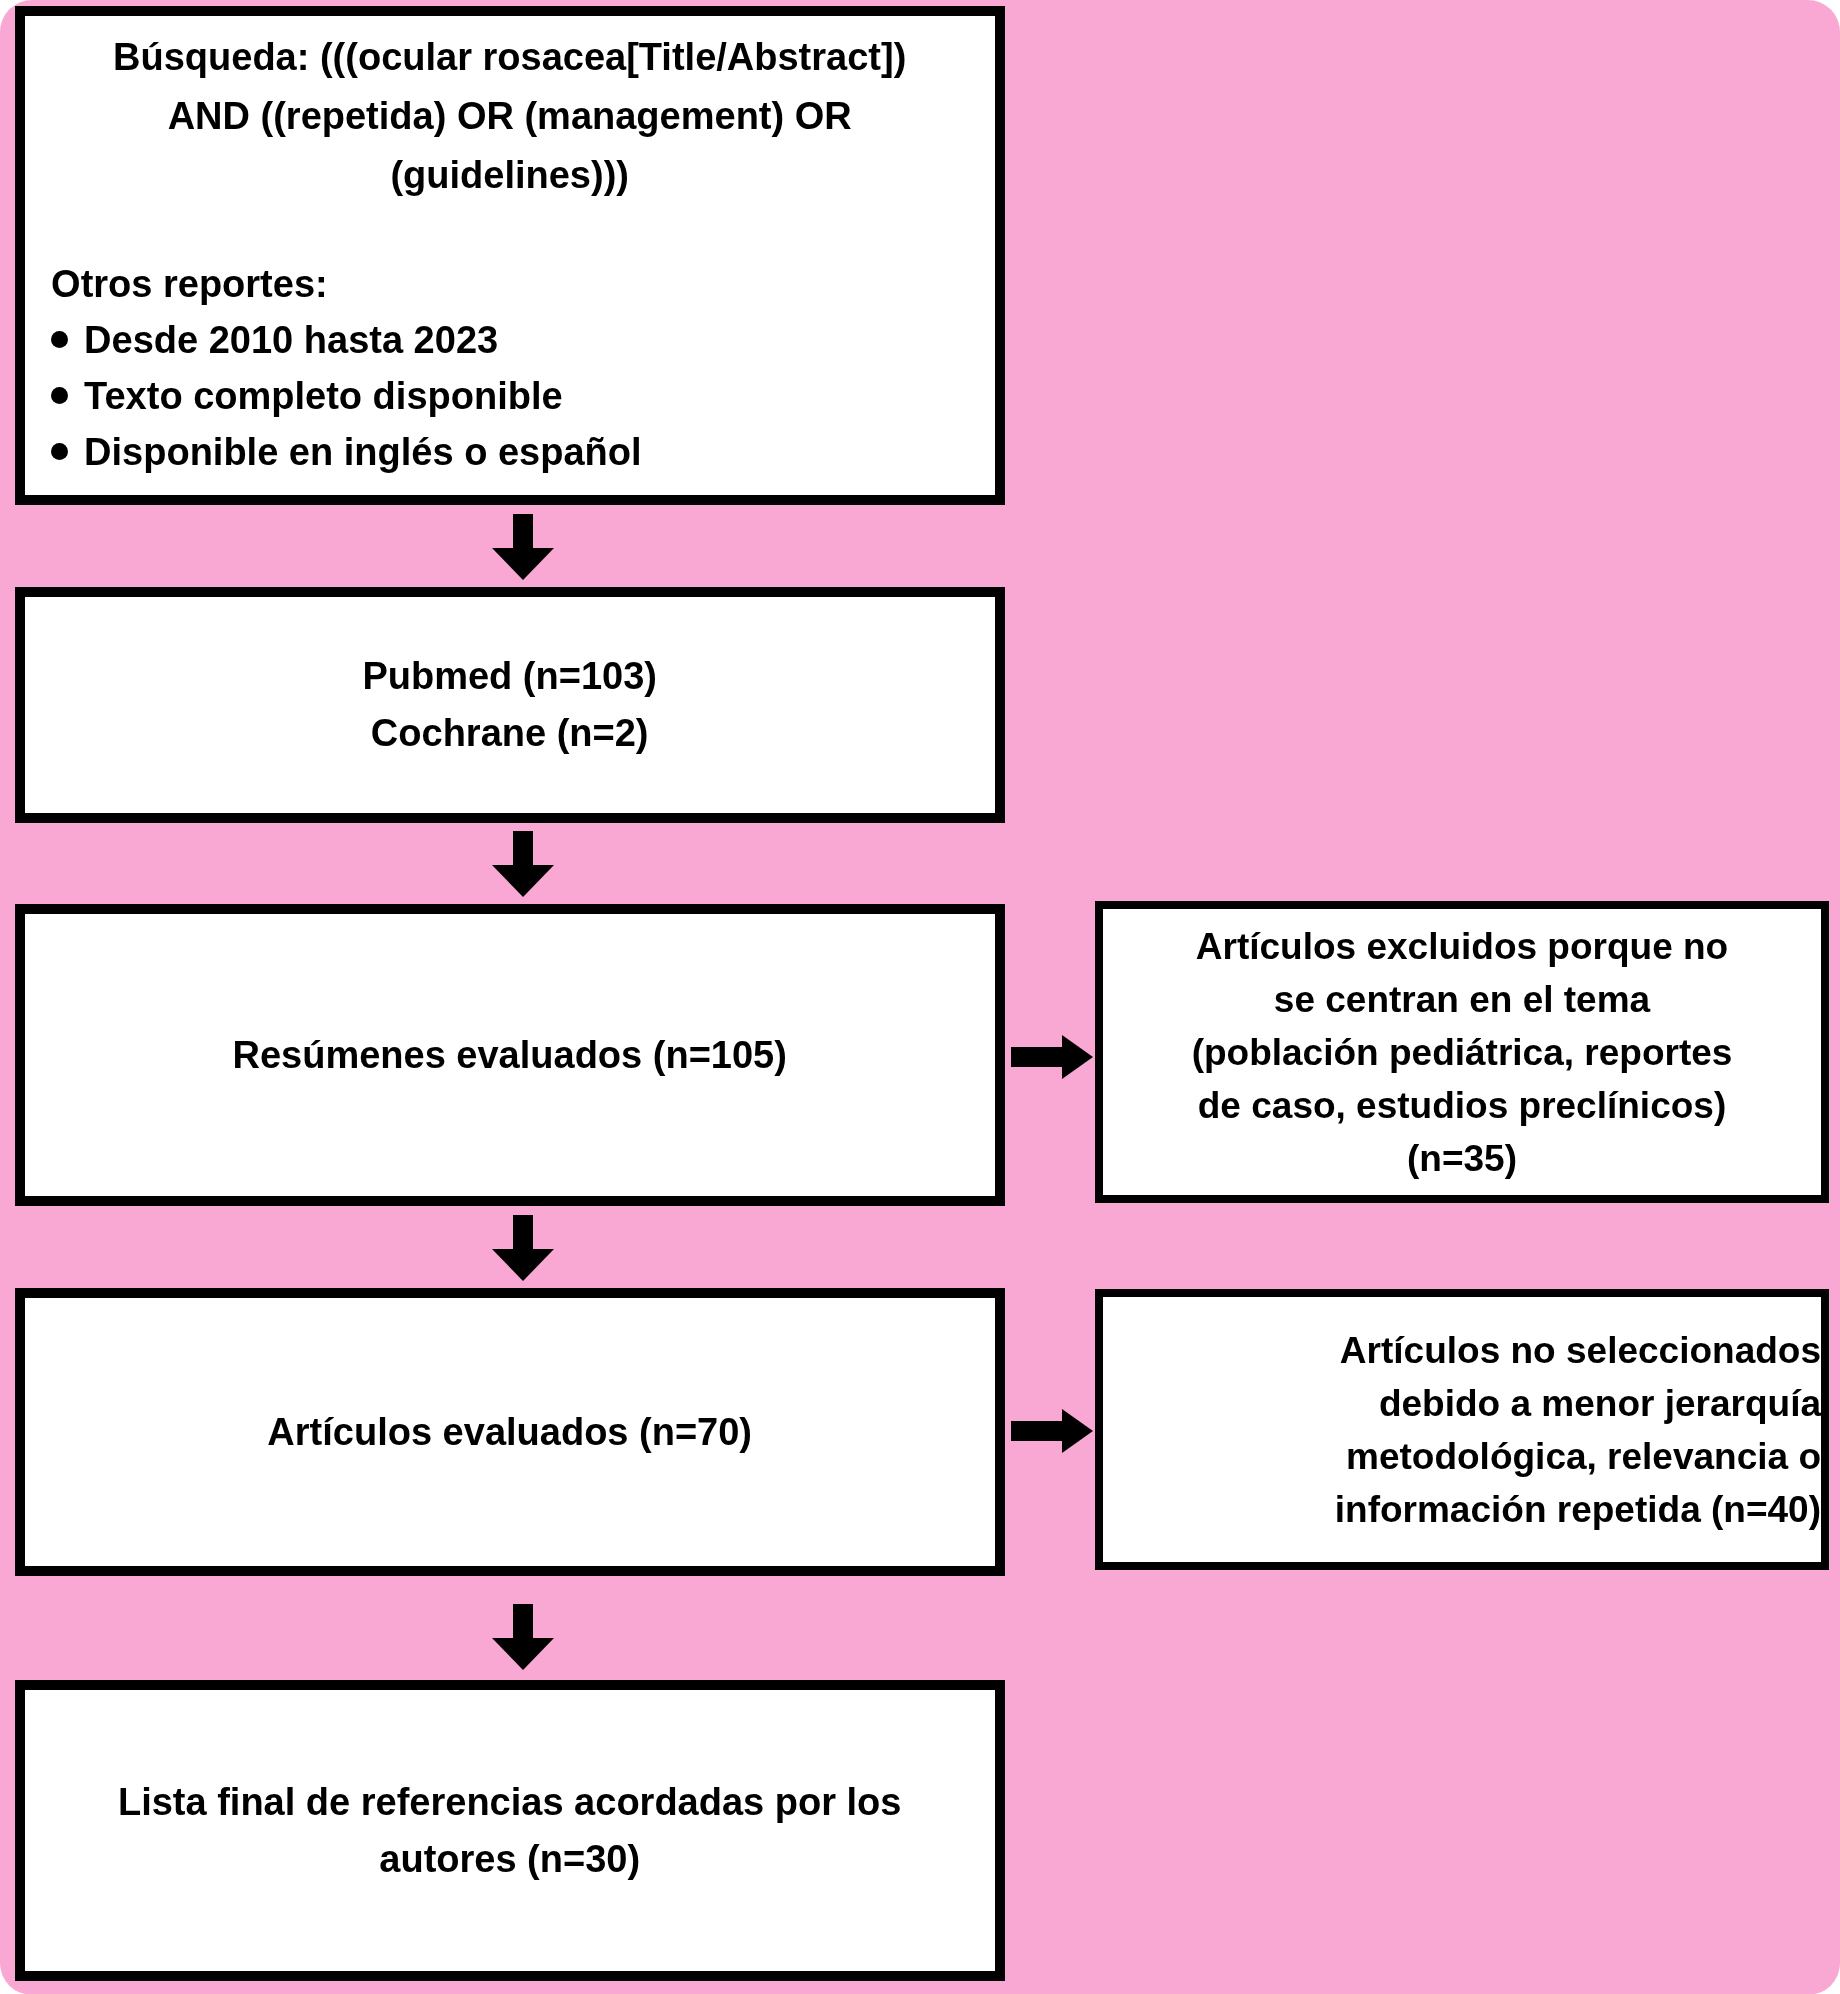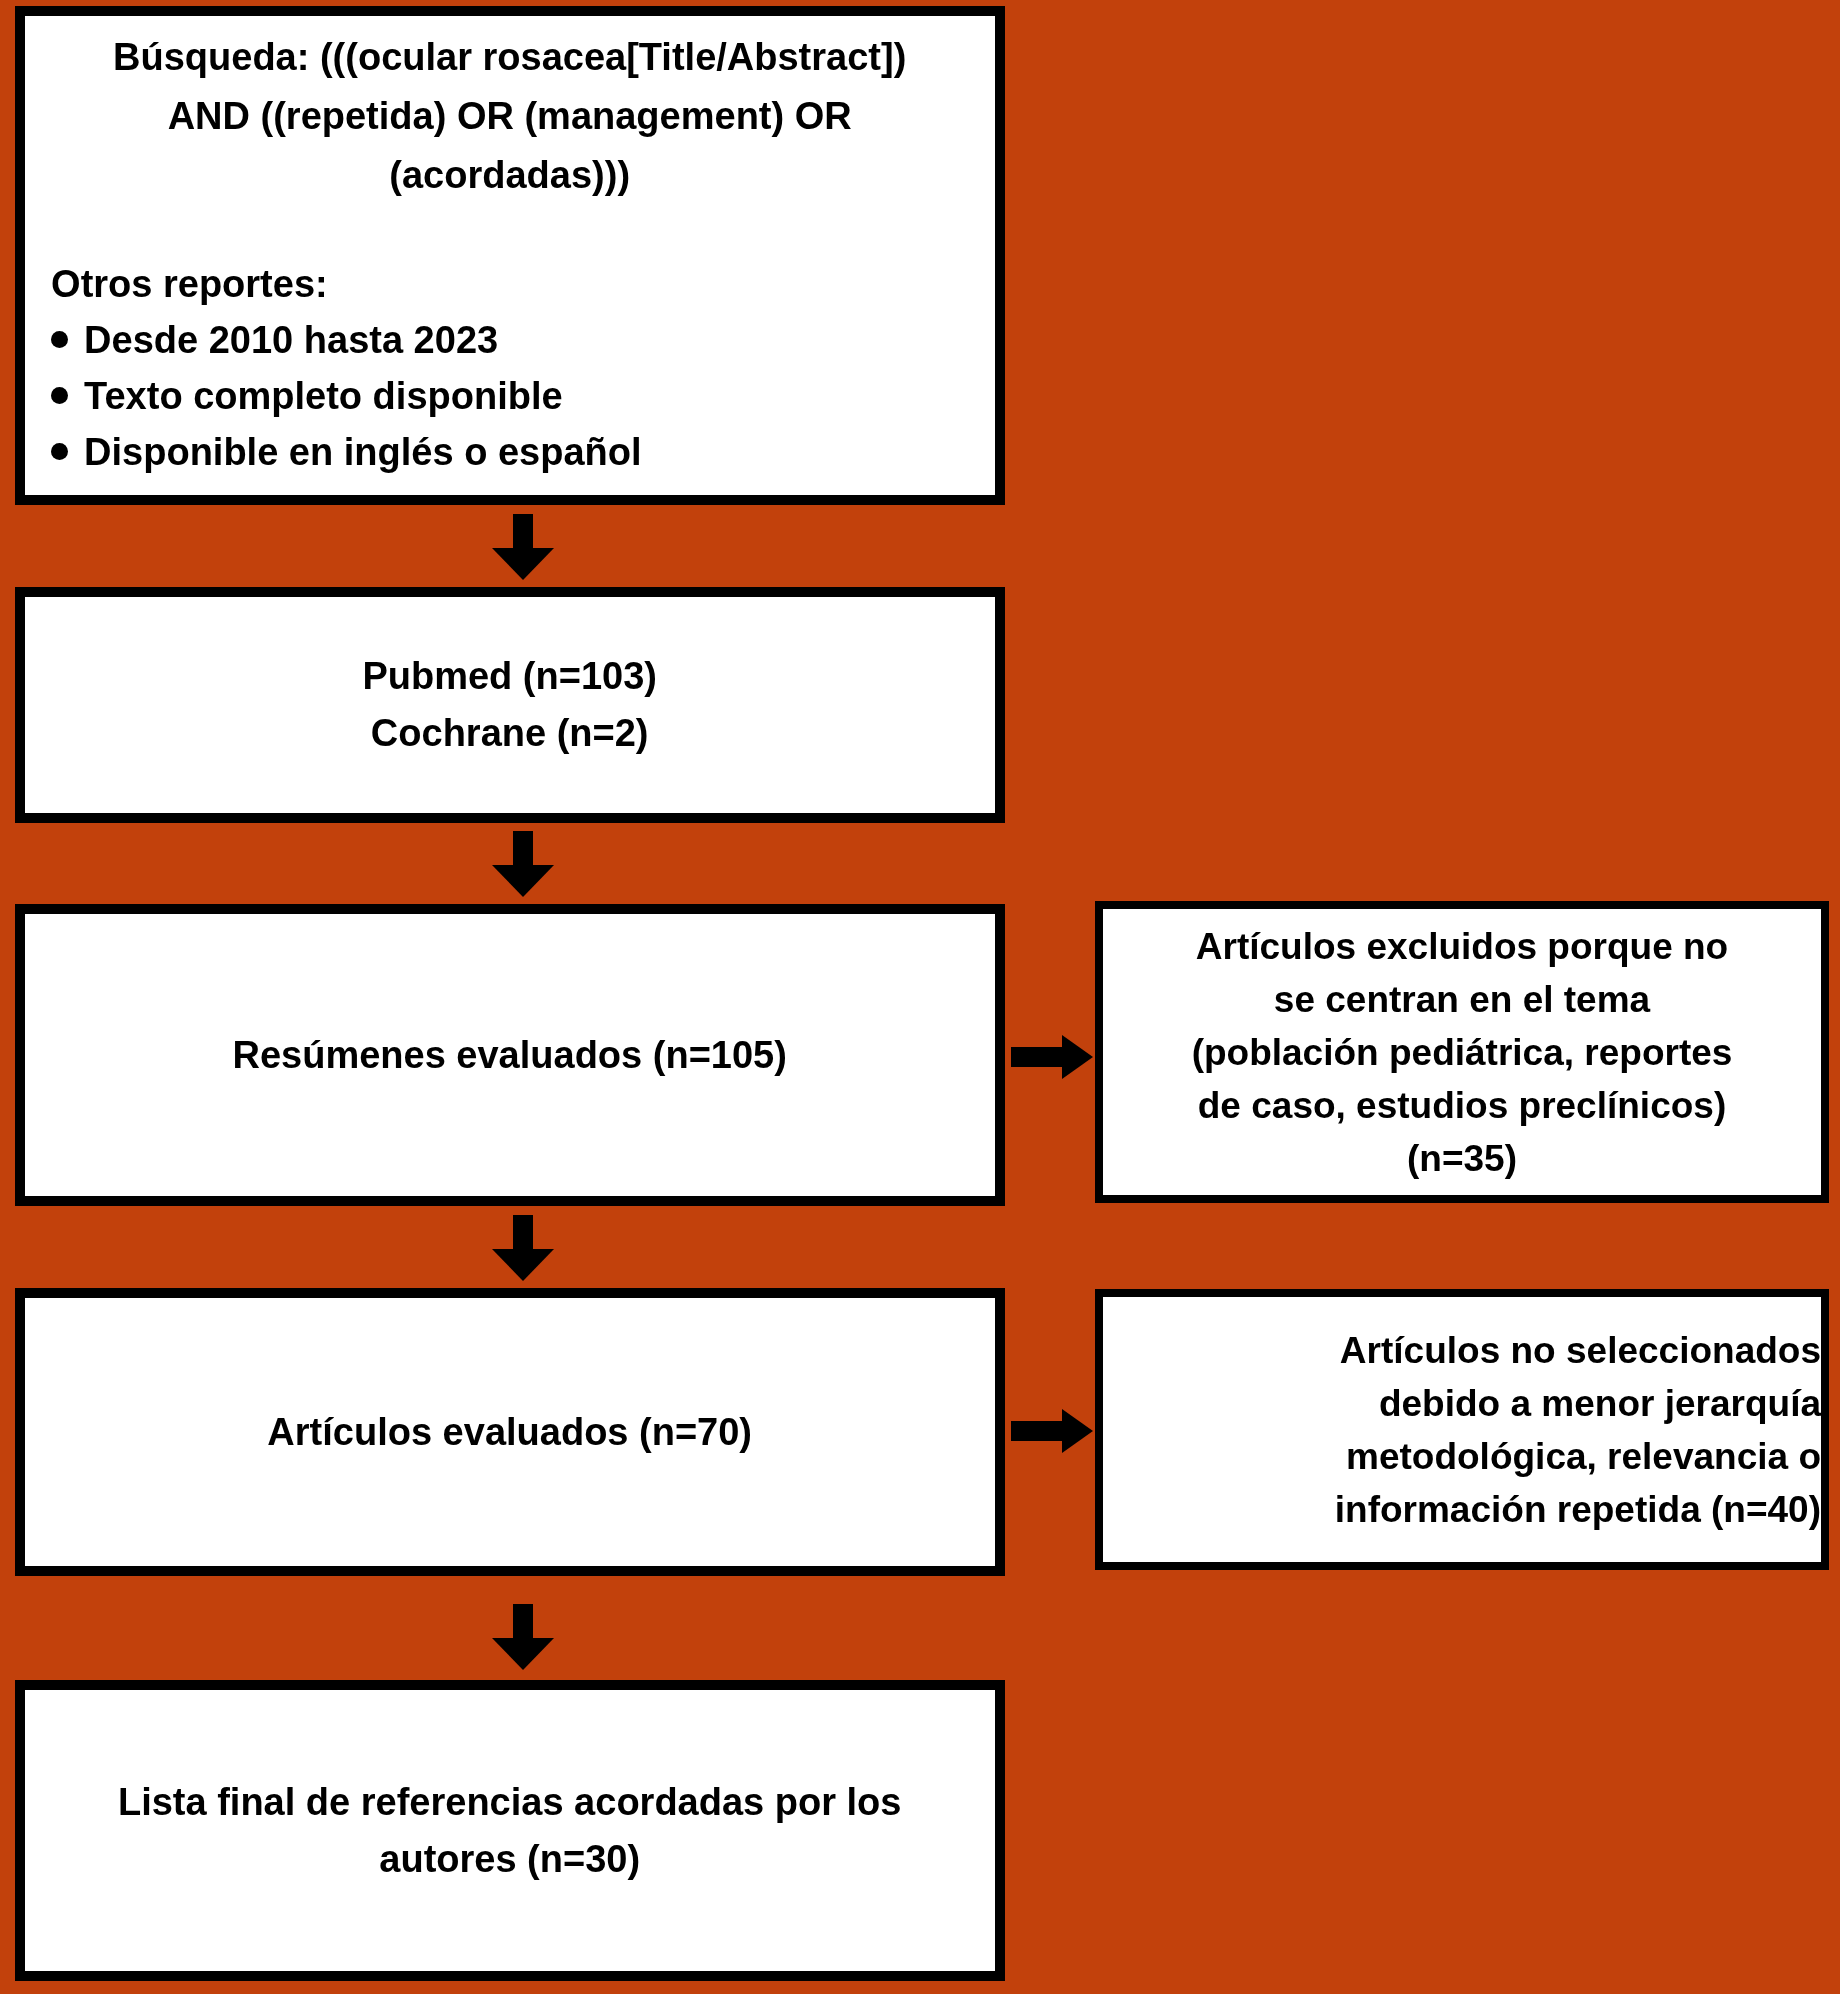--- a/index.html
+++ b/index.html
@@ -1,24 +1,25 @@
 <!DOCTYPE html>
 <html style="font-size:11.7px"><head>
 <meta charset="utf-8">
 <style>
   html, body { margin: 0; padding: 0; background: #ffffff; }
   .stage {
     position: relative;
     width: 1840px;
     height: 1995px;
-    background: #c2410c;
+    background: #f9a8d4;
     font-family: "Liberation Sans", sans-serif;
     font-weight: bold;
     color: #000000;
     overflow: hidden;
+    border-radius: 32px;
   }
   .box {
     position: absolute;
     left: 14.7px;
     width: 990px;
     border: 10.3px solid #000000;
     background: #ffffff;
     box-sizing: border-box;
   }
   .centerbox {
@@ -75,21 +76,21 @@
 </style>
 </head>
 <body>
 
 <div class="stage">
 
   <div class="box box-search" style="top:5.9px; height:499px;">
     <div class="query">
       <div>Búsqueda: (((ocular rosacea[Title/Abstract])</div>
       <div>AND ((repetida) OR (management) OR</div>
-      <div>(acordadas)))</div>
+      <div>(guidelines)))</div>
     </div>
     <div class="criteria">
       <div>Otros reportes:</div>
       <div class="bullet">
         <span class="dot"></span>
         <span>Desde 2010 hasta 2023</span>
       </div>
       <div class="bullet">
         <span class="dot"></span>
         <span>Texto completo disponible</span>

